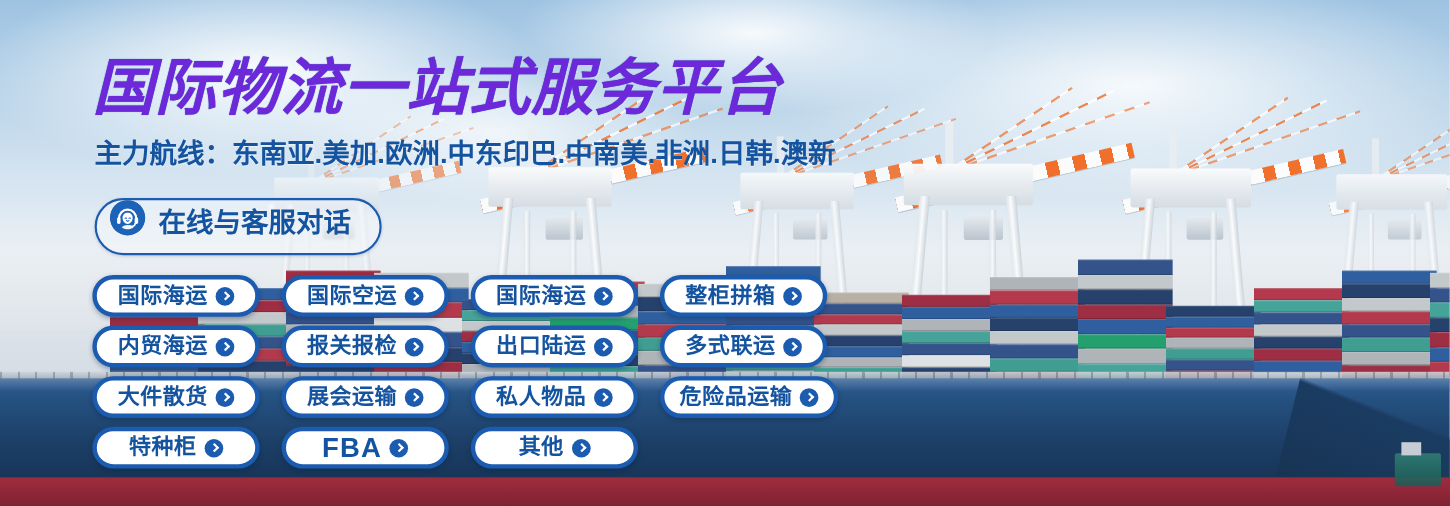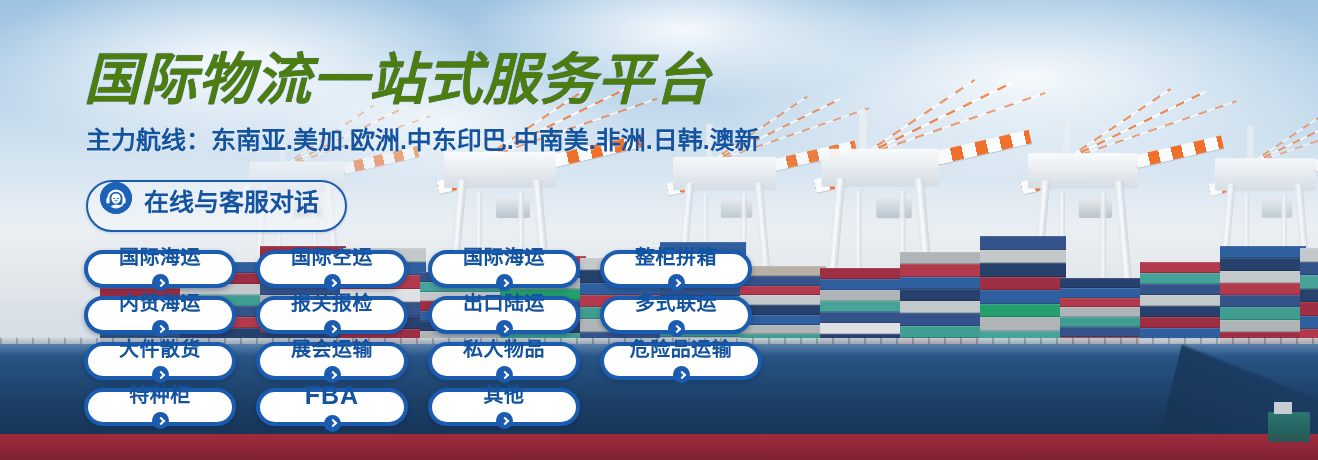--- a/index.html
+++ b/index.html
@@ -221,21 +221,21 @@
 
   .title {
     position: absolute;
     left: 84px;
     top: 52px;
     font-size: 56px;
     line-height: 1;
     font-weight: 700;
     font-style: italic;
     letter-spacing: 1px;
-    color: #4d7c0f;
+    color: #6d28d9;
     text-shadow:
       0 0 1px #1b5bb0,
       1px 1px 0 rgba(255,255,255,.35);
     white-space: nowrap;
   }
 
   .subtitle {
     position: absolute;
     left: 86px;
     top: 128px;
@@ -299,21 +299,20 @@
     border-radius: 20px;
     background: #ffffff;
     border: 4px solid #1b5bb0;
     display: flex;
     align-items: center;
     justify-content: center;
     gap: 7px;
     cursor: pointer;
     box-shadow: 0 2px 5px rgba(8,35,70,.35);
     box-sizing: border-box;
-    flex-direction: column;
   }
   .svc-label {
     font-size: 20px;
     font-weight: 700;
     color: #14539f;
     line-height: 1;
     white-space: nowrap;
     letter-spacing: .5px;
   }
   .svc-label.latin { letter-spacing: 1px; font-size: 25px; }

